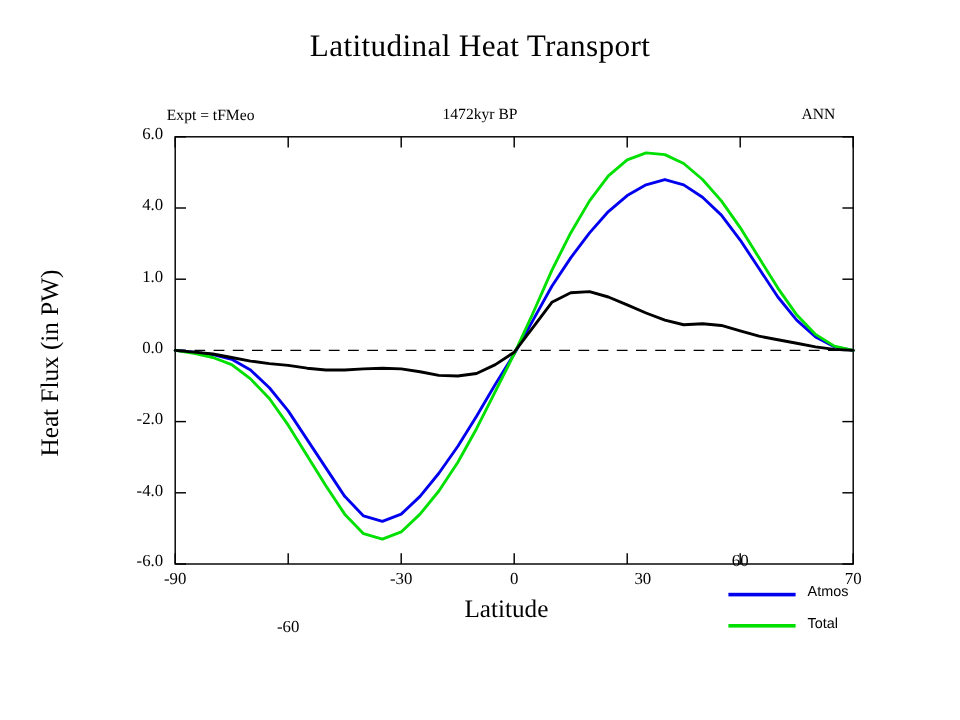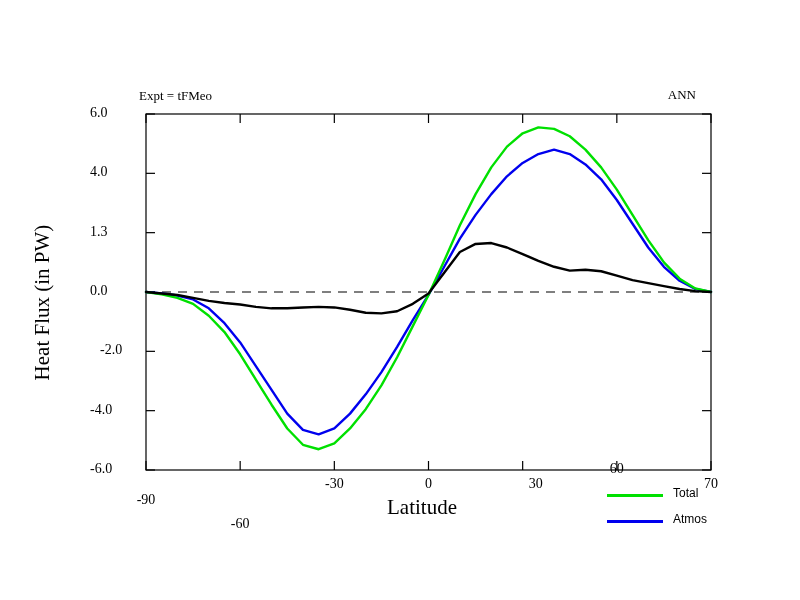--- a/index.html
+++ b/index.html
@@ -73,20 +73,21 @@
     position: absolute;
     left: 139px;
     top: 495px;
     width: 566px;
     text-align: center;
     font-size: 21px;
   }
   .tick-label-y {
     position: absolute;
     font-size: 14px;
+    text-align: right;
     width: 46px;
   }
   .tick-label-x {
     position: absolute;
     font-size: 14px;
     text-align: center;
     width: 40px;
   }
   .legend {
     position: absolute;
@@ -112,21 +113,23 @@
     top: 4px;
     font-size: 12px;
     font-family: "Liberation Sans", sans-serif;
   }
 </style>
 </head>
 <body>
 
 <div id="figure">
 
+  <div class="title-main">Latitudinal Heat Transport</div>
   <div class="label-expt">Expt = tFMeo</div>
+  <div class="label-period">1472kyr BP</div>
   <div class="label-season">ANN</div>
 
   <div class="ylabel">Heat Flux (in PW)</div>
   <div class="xlabel">Latitude</div>
 
   <svg id="plot" width="800" height="600" viewBox="0 0 800 600" style="position:absolute; left:0; top:0;">
       <rect x="146" y="114" width="565" height="356" fill="none" stroke="#000" stroke-width="1.2"></rect>
       <line x1="146" y1="470" x2="155" y2="470" stroke="#000" stroke-width="1.2"></line>
       <line x1="711" y1="470" x2="702" y2="470" stroke="#000" stroke-width="1.2"></line>
       <line x1="146" y1="410.6666666666667" x2="155" y2="410.6666666666667" stroke="#000" stroke-width="1.2"></line>
@@ -157,39 +160,39 @@
       <line x1="711" y1="114" x2="711" y2="123" stroke="#000" stroke-width="1.2"></line>
       <line x1="146" y1="292" x2="711" y2="292" stroke="#000" stroke-width="1.1" stroke-dasharray="9,7"></line>
       <polyline points="146.00,292.00 161.69,293.48 177.39,295.56 193.08,299.42 208.78,308.32 224.47,323.15 240.17,342.43 255.86,366.17 271.56,389.90 287.25,413.63 302.94,429.95 318.64,434.40 334.33,428.47 350.03,413.63 365.72,394.35 381.42,372.10 397.11,346.88 412.81,320.18 428.50,294.97 444.19,266.78 459.89,238.60 475.58,214.87 491.28,194.10 506.97,176.30 522.67,162.95 538.36,154.05 554.06,149.60 569.75,154.05 585.44,164.43 601.14,179.27 616.83,200.03 632.53,223.77 648.22,247.50 663.92,266.78 679.61,280.73 695.31,289.03 711.00,292.00" fill="none" stroke="#0000ee" stroke-width="2.4" stroke-linejoin="round" stroke-linecap="round"></polyline>
       <polyline points="146.00,292.00 161.69,294.37 177.39,297.93 193.08,303.87 208.78,315.73 224.47,332.05 240.17,354.30 255.86,379.52 271.56,404.73 287.25,428.47 302.94,444.78 318.64,449.23 334.33,443.30 350.03,428.47 365.72,409.18 381.42,385.45 397.11,357.27 412.81,326.12 428.50,294.97 444.19,260.85 459.89,225.25 475.58,194.10 491.28,167.40 506.97,146.63 522.67,133.28 538.36,127.35 554.06,128.83 569.75,136.25 585.44,149.60 601.14,167.40 616.83,189.65 632.53,214.87 648.22,240.08 663.92,262.33 679.61,278.65 695.31,288.44 711.00,292.00" fill="none" stroke="#00e000" stroke-width="2.4" stroke-linejoin="round" stroke-linecap="round"></polyline>
       <polyline points="146.00,292.00 161.69,293.48 177.39,294.97 193.08,297.93 208.78,300.90 224.47,302.98 240.17,304.46 255.86,306.83 271.56,308.32 287.25,308.32 302.94,307.43 318.64,306.83 334.33,307.43 350.03,309.80 365.72,312.77 381.42,313.36 397.11,311.28 412.81,303.87 428.50,293.48 444.19,272.72 459.89,251.95 475.58,243.94 491.28,243.05 506.97,247.50 522.67,254.03 538.36,260.85 554.06,266.78 569.75,270.64 585.44,269.75 601.14,271.23 616.83,275.68 632.53,280.13 648.22,283.10 663.92,286.07 679.61,289.03 695.31,291.11 711.00,292.00" fill="none" stroke="#000000" stroke-width="2.4" stroke-linejoin="round" stroke-linecap="round"></polyline>
     </svg>
 
   <div id="yticks">
       <div class="tick-label-y" style="left: 90px; top: 461px;">-6.0</div>
       <div class="tick-label-y" style="left: 90px; top: 401.667px;">-4.0</div>
-      <div class="tick-label-y" style="left: 100px; top: 342.333px;">-2.0</div>
+      <div class="tick-label-y" style="left: 90px; top: 342.333px;">-2.0</div>
       <div class="tick-label-y" style="left: 90px; top: 283px;">0.0</div>
-      <div class="tick-label-y" style="left: 90px; top: 223.667px;">1.3</div>
+      <div class="tick-label-y" style="left: 90px; top: 223.667px;">1.0</div>
       <div class="tick-label-y" style="left: 90px; top: 164.333px;">4.0</div>
       <div class="tick-label-y" style="left: 90px; top: 105px;">6.0</div>
     </div>
   <div id="xticks">
-      <div class="tick-label-x" style="left: 126px; top: 476px; margin-top: 16px;">-90</div>
+      <div class="tick-label-x" style="left: 126px; top: 476px;">-90</div>
       <div class="tick-label-x" style="left: 220.167px; top: 476px; margin-top: 40px;">-60</div>
       <div class="tick-label-x" style="left: 314.333px; top: 476px;">-30</div>
       <div class="tick-label-x" style="left: 408.5px; top: 476px;">0</div>
       <div class="tick-label-x" style="left: 502.667px; top: 476px; text-align: right;">30</div>
       <div class="tick-label-x" style="left: 596.833px; top: 461px;">60</div>
       <div class="tick-label-x" style="left: 691px; top: 476px;">70</div>
     </div>
 
   <div class="legend" id="legend">
       <div class="legend-row">
+        <div class="legend-line" style="background: rgb(0, 0, 238);"></div>
+        <div class="legend-text">Atmos</div>
+      </div>
+      <div class="legend-row">
         <div class="legend-line" style="background: rgb(0, 224, 0);"></div>
         <div class="legend-text">Total</div>
-      </div>
-      <div class="legend-row">
-        <div class="legend-line" style="background: rgb(0, 0, 238);"></div>
-        <div class="legend-text">Atmos</div>
       </div>
     </div>
 </div>
 
 </body></html>

